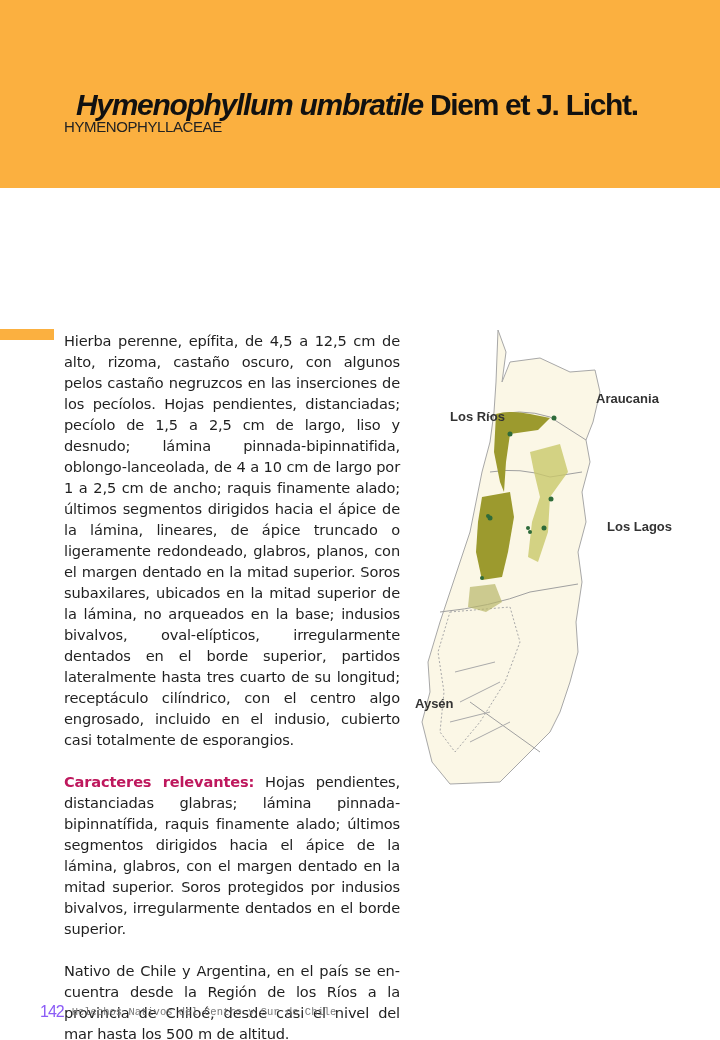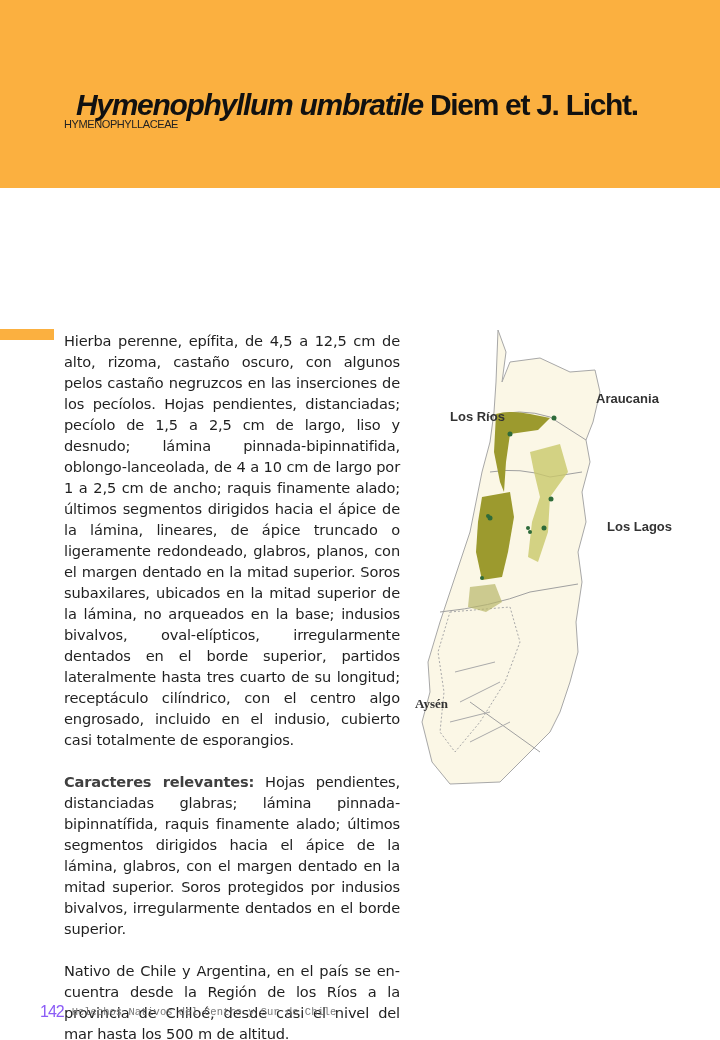--- a/index.html
+++ b/index.html
@@ -12,34 +12,34 @@
       background: #fbb040;
     }
     .title {
       position: absolute; left: 64px; top: 76px; margin: 12px;
       font-family: "Liberation Sans", sans-serif; font-weight: bold;
       font-size: 30px; letter-spacing: -1.3px; color: #111; white-space: nowrap;
     }
     .title i { font-style: italic; }
     .family {
       position: absolute; left: 64px; top: 118px;
-      font-family: "Liberation Sans", sans-serif; font-size: 11px;
+      font-family: "Liberation Sans", sans-serif; font-size: 15px;
       letter-spacing: -0.4px; color: #222;
     }
     .side-accent {
       position: absolute; left: 0; top: 329px; width: 54px; height: 11px;
       background: #fbb040;
     }
     .text-col {
       position: absolute; left: 64px; top: 324px; width: 336px;
       font-size: 14.6px; line-height: 21px; color: #1f1f1f;
       text-align: justify; hyphens: manual; letter-spacing: -0.15px;
     }
     .text-col p { margin: 6px 0 21px 0; }
-    .text-col b { font-weight: bold; color: #404040; }
+    .text-col b { font-weight: bold; color: #be185d; }
     .map {
       position: absolute; left: 410px; top: 322px; width: 270px; height: 470px;
     }
     .map-label {
       position: absolute; font-family: "Liberation Sans", sans-serif;
       font-weight: bold; font-size: 13px; color: #333; white-space: nowrap; text-align: center;
     }
     .footer {
       position: absolute; left: 40px; top: 1001px; white-space: nowrap;
     }
@@ -93,18 +93,18 @@
     <circle cx="78" cy="194" r="2" fill="#2e6b3a"></circle>
     <circle cx="141" cy="177" r="2.5" fill="#2e6b3a"></circle>
     <circle cx="134" cy="206" r="2.5" fill="#2e6b3a"></circle>
     <circle cx="118" cy="206" r="2" fill="#2e6b3a"></circle>
     <circle cx="120" cy="210" r="2" fill="#2e6b3a"></circle>
     <circle cx="72" cy="256" r="2" fill="#2e6b3a"></circle>
   </svg>
   <div class="map-label" style="left:186px; top:69px;">Araucania</div>
   <div class="map-label" style="left:40px; top:87px;">Los Ríos</div>
   <div class="map-label" style="left:161px; top:197px;padding-left:36px;">Los Lagos</div>
-  <div class="map-label" style="left:5px; top:374px;font-family:Liberation Serif, serif;">Aysén</div>
+  <div class="map-label" style="left:5px; top:374px;">Aysén</div>
 </div>
 
 <div class="footer">
   <span class="page-num">142</span><span class="book-title">Helechos Nativos del Centro y Sur de Chile</span>
 </div>
 
 </body></html>

